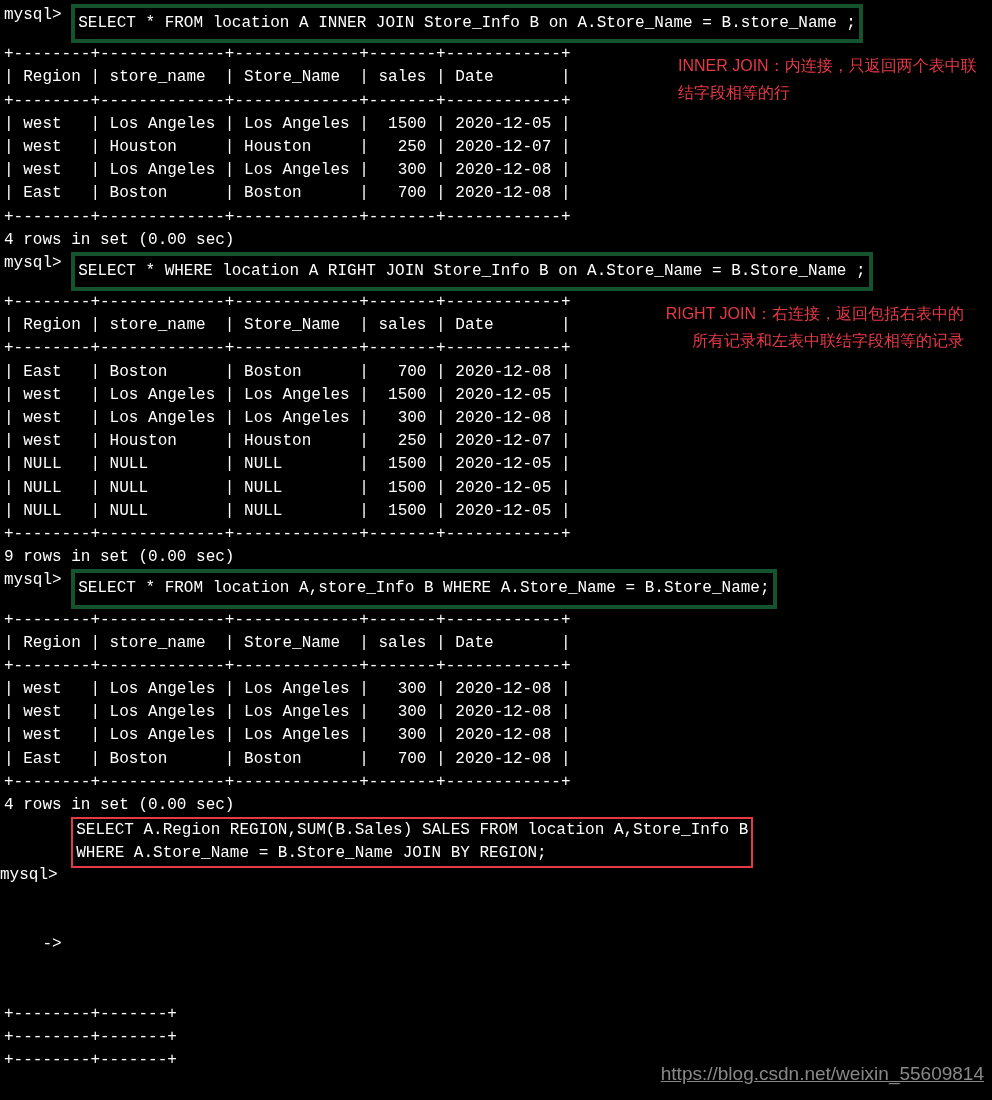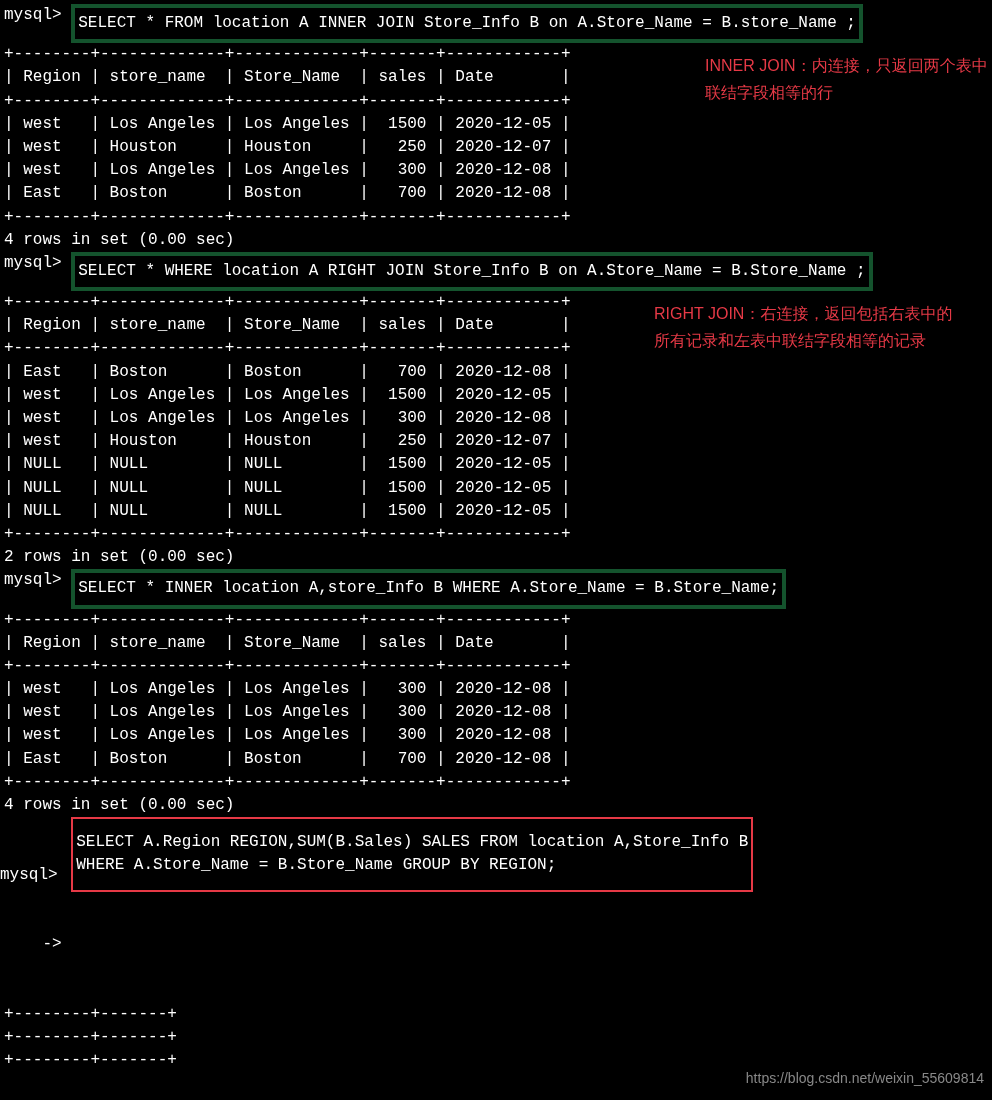--- a/index.html
+++ b/index.html
@@ -19,42 +19,43 @@
     .prompt-line { display: flex; align-items: flex-start; padding-left: 4px; }
     .prompt { white-space: pre; }
     .boxed {
       border: 4px solid #14532d;
       padding: 4px 3px;
       white-space: pre;
       display: inline-block;
     }
     .boxed-multi {
       border: 2px solid #e63946;
-      padding: 12px 3px;
+      padding: 0 3px;
       display: inline-block;
     }
     .boxed-multi .bline { white-space: pre; }
     .cont-prompt { white-space: pre; padding-left: 4px; }
     .annotation {
       position: absolute;
       color: #e63946;
       font-family: 'Microsoft YaHei', 'SimSun', sans-serif;
       font-size: 16px;
       line-height: 1.7;
       max-width: 310px;
     }
-    .anno1 { top: 52px; left: 705px; }
-    .anno2 { top: 300px; left: 654px; }
+    .anno1 { top: 52px; left: 678px; }
+    .anno2 { top: 300px; left: 654px; text-align: right; }
     .watermark {
       position: absolute;
       bottom: 12px;
       right: 8px;
       color: #888;
       font-family: Arial, sans-serif;
-      font-size: 14px;
+      font-size: 19px;
+      text-decoration: underline;
     }
     .block { margin-bottom: 0; }
     .multi-wrap { display: flex; align-items: flex-start; }
     .multi-labels { white-space: pre; }
   </style>
 </head>
 <body>
 
 <div class="prompt-line">
   <span class="prompt">mysql&gt; </span>
@@ -85,28 +86,28 @@
   <div class="line">| Region | store_name  | Store_Name  | sales | Date       |</div>
   <div class="line">+--------+-------------+-------------+-------+------------+</div>
   <div class="line">| East   | Boston      | Boston      |   700 | 2020-12-08 |</div>
   <div class="line">| west   | Los Angeles | Los Angeles |  1500 | 2020-12-05 |</div>
   <div class="line">| west   | Los Angeles | Los Angeles |   300 | 2020-12-08 |</div>
   <div class="line">| west   | Houston     | Houston     |   250 | 2020-12-07 |</div>
   <div class="line">| NULL   | NULL        | NULL        |  1500 | 2020-12-05 |</div>
   <div class="line">| NULL   | NULL        | NULL        |  1500 | 2020-12-05 |</div>
   <div class="line">| NULL   | NULL        | NULL        |  1500 | 2020-12-05 |</div>
   <div class="line">+--------+-------------+-------------+-------+------------+</div>
-  <div class="line">2 rows in set (0.00 sec)</div>
+  <div class="line">9 rows in set (0.00 sec)</div>
 </div>
 
 <div class="line"></div>
 
 <div class="prompt-line">
   <span class="prompt">mysql&gt; </span>
-  <span class="boxed">SELECT * INNER location A,store_Info B WHERE A.Store_Name = B.Store_Name;</span>
+  <span class="boxed">SELECT * FROM location A,store_Info B WHERE A.Store_Name = B.Store_Name;</span>
 </div>
 
 <div class="block">
   <div class="line">+--------+-------------+-------------+-------+------------+</div>
   <div class="line">| Region | store_name  | Store_Name  | sales | Date       |</div>
   <div class="line">+--------+-------------+-------------+-------+------------+</div>
   <div class="line">| west   | Los Angeles | Los Angeles |   300 | 2020-12-08 |</div>
   <div class="line">| west   | Los Angeles | Los Angeles |   300 | 2020-12-08 |</div>
   <div class="line">| west   | Los Angeles | Los Angeles |   300 | 2020-12-08 |</div>
   <div class="line">| East   | Boston      | Boston      |   700 | 2020-12-08 |</div>
@@ -116,21 +117,21 @@
 
 <div class="line"></div>
 
 <div class="multi-wrap">
   <div class="multi-labels">
     <div class="prompt">mysql&gt; </div>
     <div class="cont-prompt">    -&gt; </div>
   </div>
   <div class="boxed-multi">
     <div class="bline">SELECT A.Region REGION,SUM(B.Sales) SALES FROM location A,Store_Info B</div>
-    <div class="bline">WHERE A.Store_Name = B.Store_Name GROUP BY REGION;</div>
+    <div class="bline">WHERE A.Store_Name = B.Store_Name JOIN BY REGION;</div>
   </div>
 </div>
 
 <div class="block">
   <div class="line">+--------+-------+</div>
   <div class="line">+--------+-------+</div>
   <div class="line">+--------+-------+</div>
 
 </div>
 

